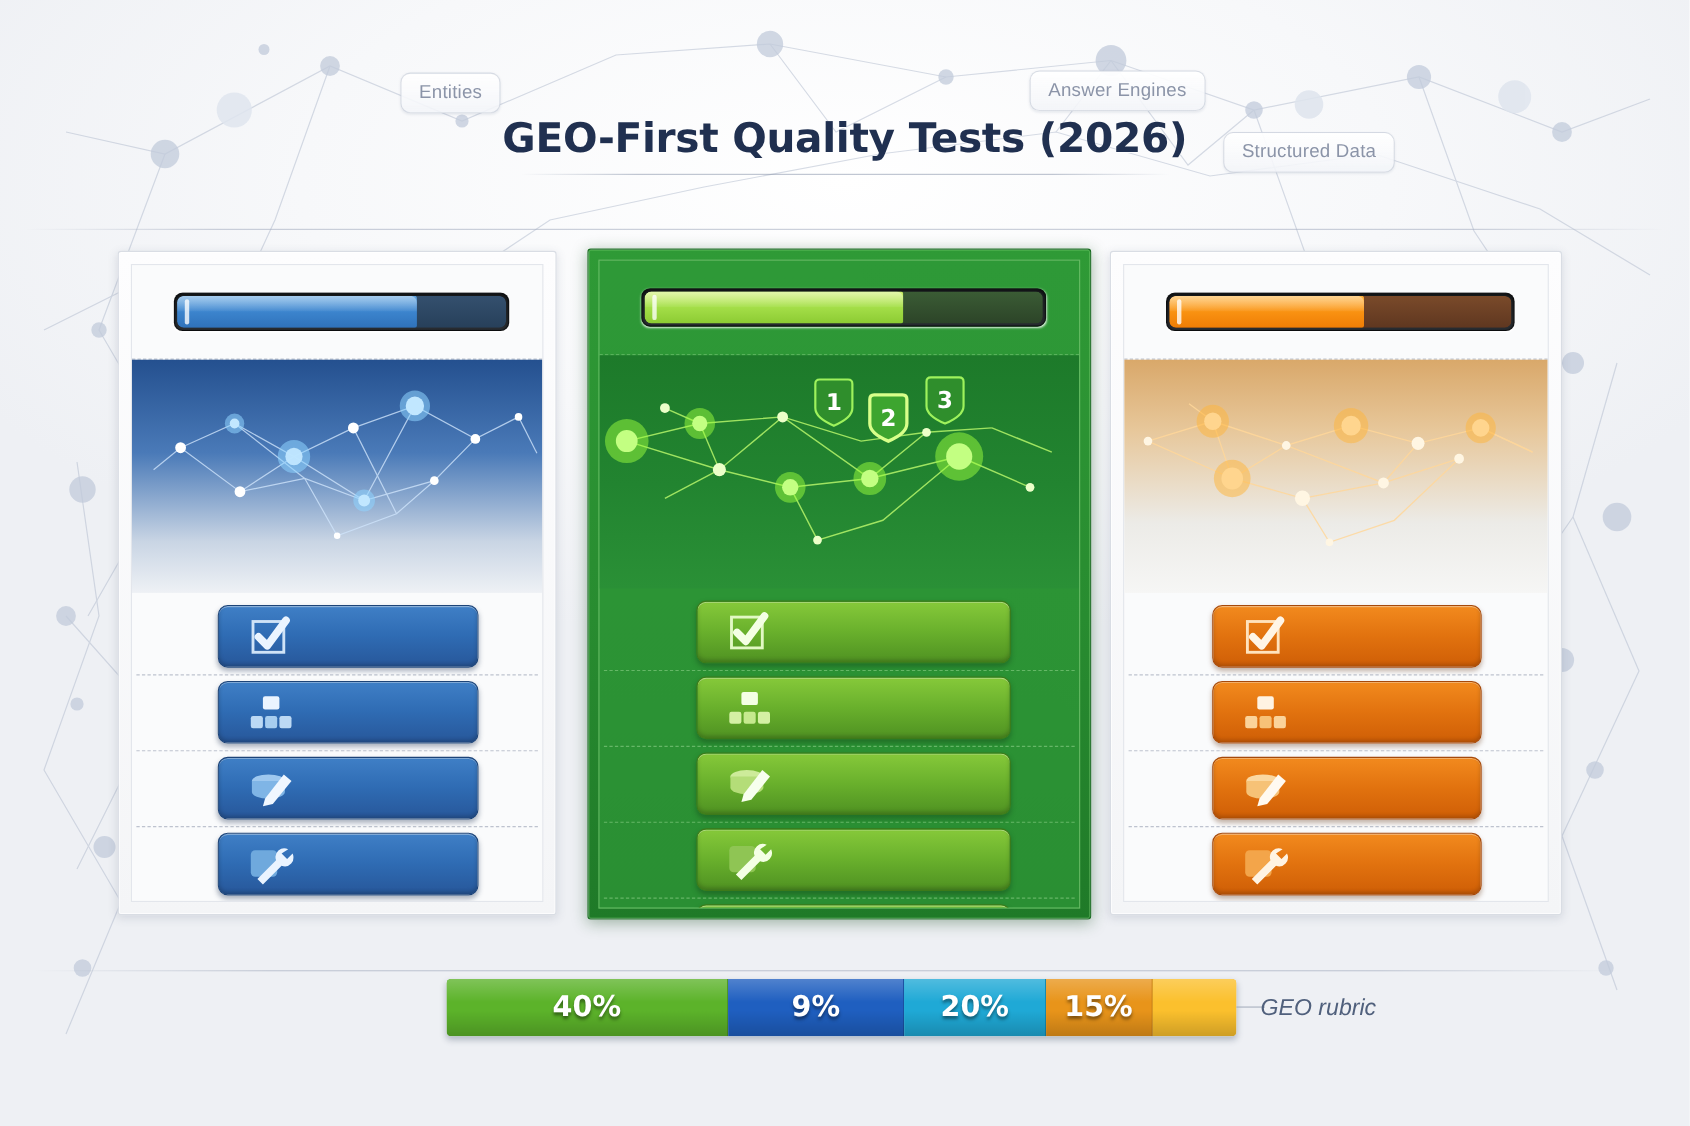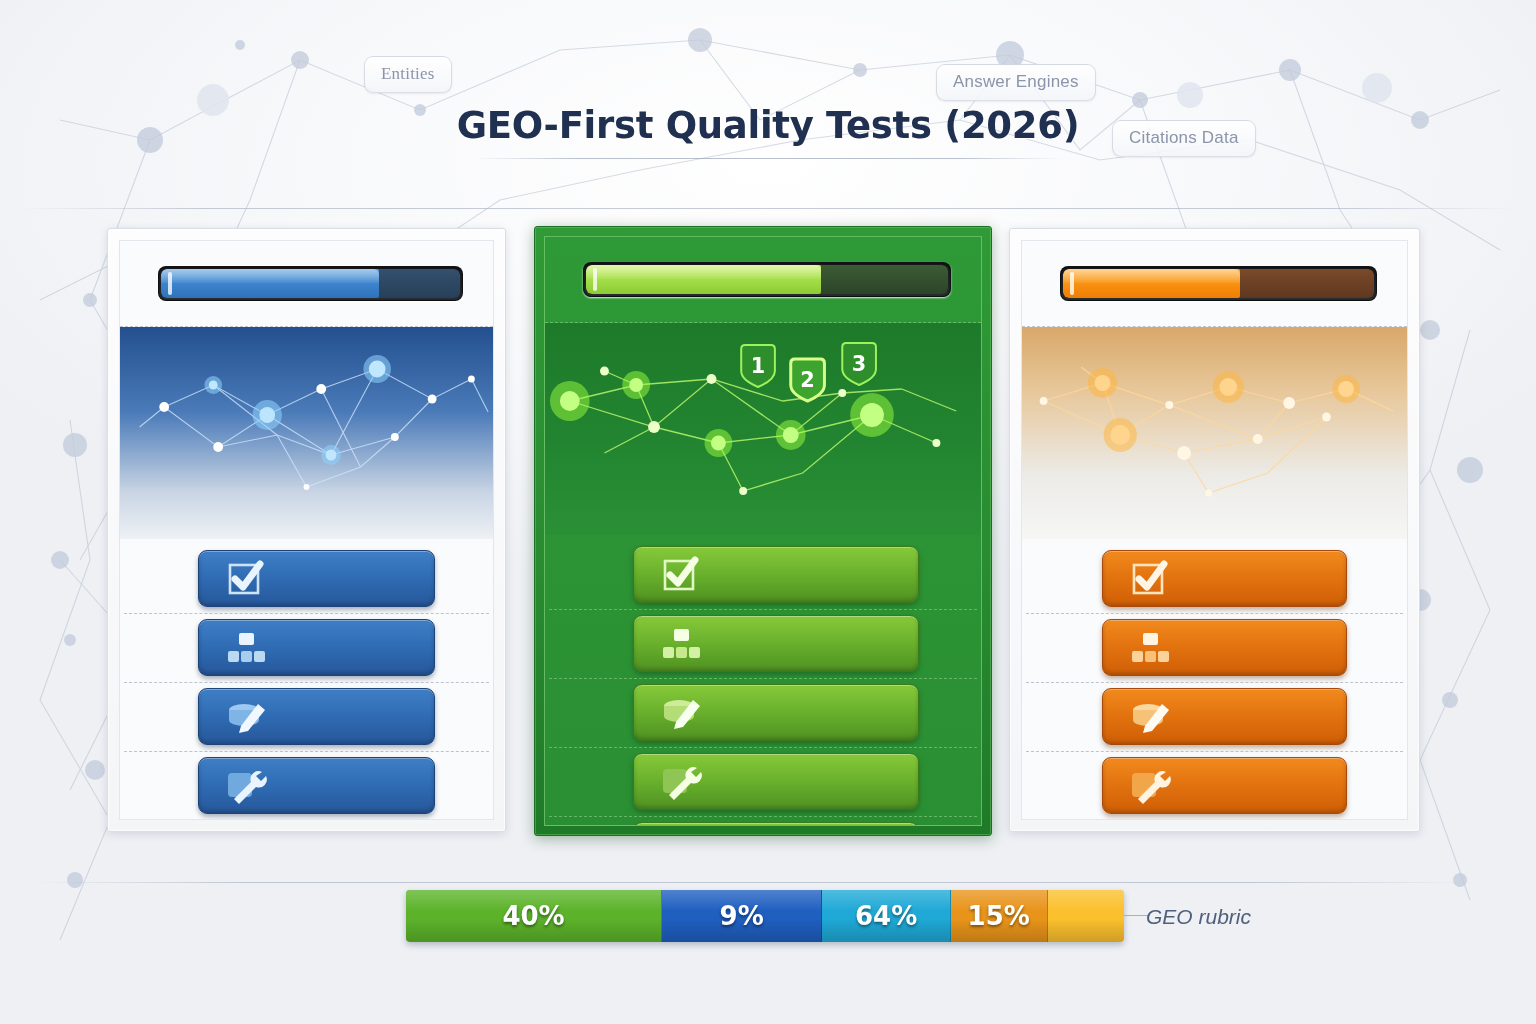--- a/index.html
+++ b/index.html
@@ -36,21 +36,21 @@
     background: linear-gradient(180deg, rgba(255,255,255,.95), rgba(242,244,248,.88));
     border: 1px solid rgba(160,170,190,.38);
     border-radius: 9px;
     color: #8b94a8;
     font-size: 17px;
     letter-spacing: .2px;
     padding: 7px 16px 8px;
     box-shadow: 0 1px 2px rgba(80,95,125,.10);
     white-space: nowrap;
   }
-  #tag-entities      { left: 364px;  top: 56px; font-family: Liberation Serif, serif; }
+  #tag-entities      { left: 364px;  top: 66px; }
   #tag-answer        { left: 936px;  top: 64px; }
   #tag-structured    { left: 1112px; top: 120px; }
 
   .title-wrap {
     position: absolute;
     left: 0; top: 104px; width: 1536px;
     text-align: center;
   }
   .title {
     font-family: "DejaVu Sans", sans-serif;
@@ -283,21 +283,21 @@
         <circle cx="213" cy="100" r="16"></circle>
           <circle cx="1377" cy="88" r="15"></circle>
         <circle cx="1190" cy="95" r="13"></circle>
       </g>
     </svg>
   </div>
 
   <div class="header">
     <div class="hdr-tag" id="tag-entities">Entities</div>
     <div class="hdr-tag" id="tag-answer">Answer Engines</div>
-    <div class="hdr-tag" id="tag-structured">Citations Data</div>
+    <div class="hdr-tag" id="tag-structured">Structured Data</div>
 
     <div class="title-wrap">
       <div class="title">GEO-First Quality Tests (2026)</div>
       <div class="title-rule"></div>
     </div>
     <div class="hdr-sep"></div>
   </div>
 
   <div class="panels">
 
@@ -602,21 +602,21 @@
   <div class="legend-wrap">
     <div class="legend-rule"></div>
     <div class="legend-bar" id="legend-bar">
         <div class="seg" style="flex: 40 0 0px; background: linear-gradient(rgb(92, 179, 42) 0%, rgb(92, 179, 42) 55%, rgba(0, 0, 0, 0.18) 100%), rgb(92, 179, 42); border-right: 1px solid rgba(0, 0, 0, 0.18);">
           <span>40%</span>
         </div>
         <div class="seg" style="flex: 25 0 0px; background: linear-gradient(rgb(31, 95, 192) 0%, rgb(31, 95, 192) 55%, rgba(0, 0, 0, 0.18) 100%), rgb(31, 95, 192); border-right: 1px solid rgba(0, 0, 0, 0.18);">
           <span>9%</span>
         </div>
         <div class="seg" style="flex: 20 0 0px; background: linear-gradient(rgb(31, 169, 214) 0%, rgb(31, 169, 214) 55%, rgba(0, 0, 0, 0.18) 100%), rgb(31, 169, 214); border-right: 1px solid rgba(0, 0, 0, 0.18);">
-          <span>64%</span>
+          <span>20%</span>
         </div>
         <div class="seg" style="flex: 15 0 0px; background: linear-gradient(rgb(232, 148, 26) 0%, rgb(232, 148, 26) 55%, rgba(0, 0, 0, 0.18) 100%), rgb(232, 148, 26); border-right: 1px solid rgba(0, 0, 0, 0.18); text-align: right;">
           <span>15%</span>
         </div>
         <div class="seg" style="flex: 12 0 0px; background: linear-gradient(rgb(251, 192, 45) 0%, rgb(251, 192, 45) 55%, rgba(0, 0, 0, 0.18) 100%), rgb(251, 192, 45);">
           <span></span>
         </div>
       </div>
     <div class="legend-tie"></div>
     <div class="legend-label">GEO rubric</div>

